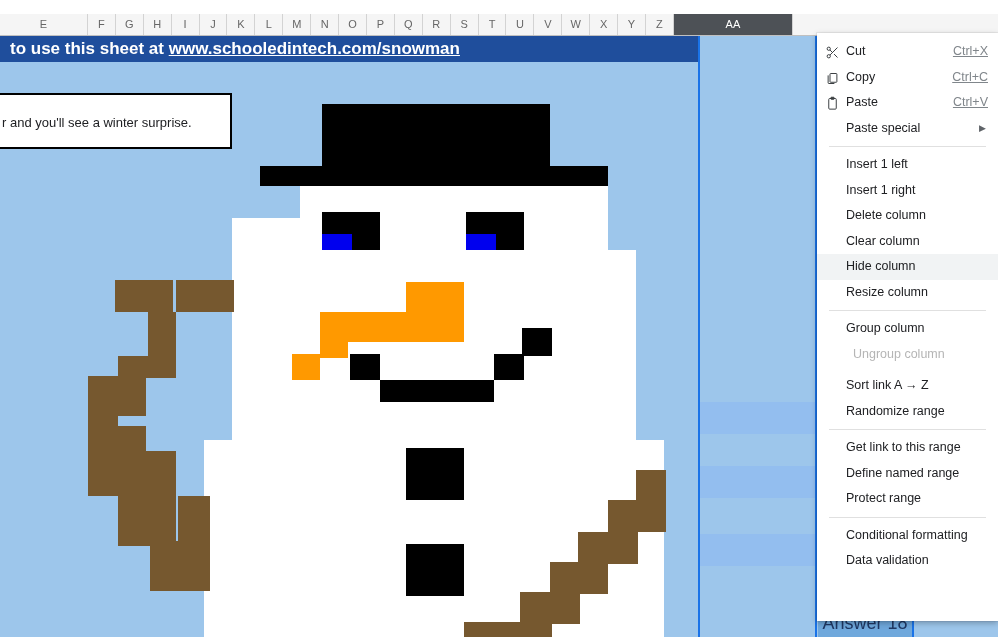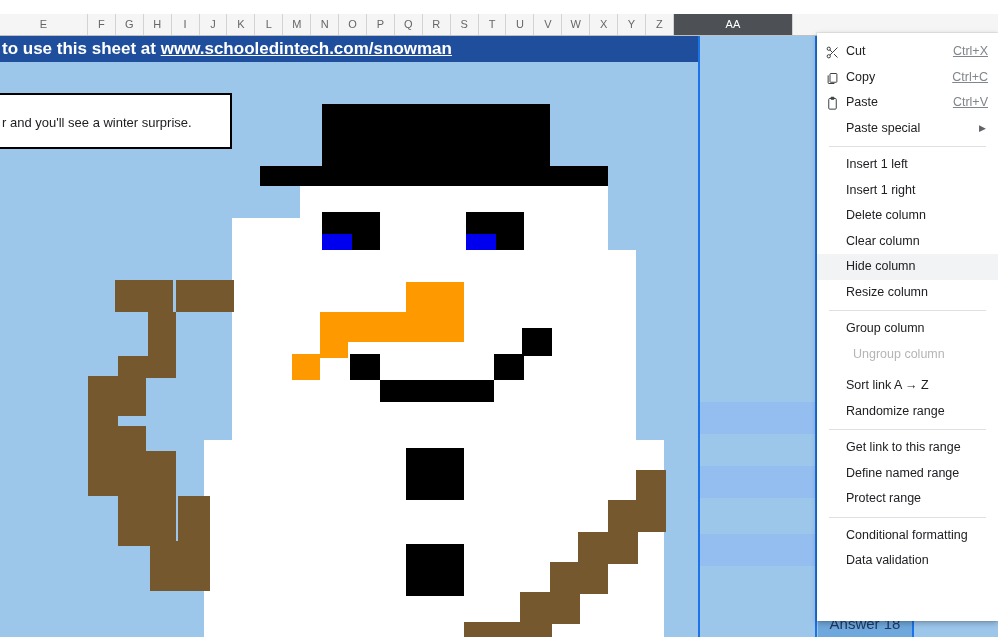--- a/index.html
+++ b/index.html
@@ -34,42 +34,42 @@
     position:absolute;left:0;top:36px;width:998px;height:601px;
     background:#9dc6eb;overflow:hidden;
   }
   .cell{position:absolute;}
   
   #banner{
     position:absolute;left:0;top:0;width:698px;height:26px;
     background:#1f4e9c;color:#ffffff;
     font-size:17px;font-weight:bold;line-height:26px;
     white-space:nowrap;overflow:hidden;
-    padding-left:2px;box-sizing:border-box;
+    padding-left:10px;box-sizing:border-box;
   }
   #banner a{color:#ffffff;text-decoration:underline;}
   
   #note-box{
     position:absolute;left:-2px;top:57px;width:234px;height:56px;
     background:#ffffff;border:2px solid #000000;box-sizing:border-box;
     font-size:13px;color:#202124;line-height:56px;
     padding-left:2px;overflow:hidden;white-space:nowrap;
   }
   
   #sel-col{
     position:absolute;left:698px;top:0;width:119px;height:601px;
     border-left:2px solid #1a73e8;border-right:2px solid #1a73e8;
     box-sizing:border-box;pointer-events:none;
   }
   .sel-band{position:absolute;left:0;width:115px;background:#93beef;}
   
   #answer-chip{
     position:absolute;left:818px;top:610px;width:94px;height:27px;
     background:#6fa8dc;color:#1f3864;
-    font-size:15px;line-height:27px;text-align:center;
+    font-size:18px;line-height:27px;text-align:center;
     border-right:2px solid #1a73e8;
     overflow:hidden;white-space:nowrap;
   }
   
   #ctx-menu{
     position:absolute;left:817px;top:33px;width:181px;height:588px;
     background:#ffffff;
     box-shadow:0 2px 6px rgba(0,0,0,.28), 0 0 0 1px rgba(0,0,0,.05);
     font-size:12.5px;color:#202124;
     padding:6px 0 6px 0;box-sizing:border-box;

